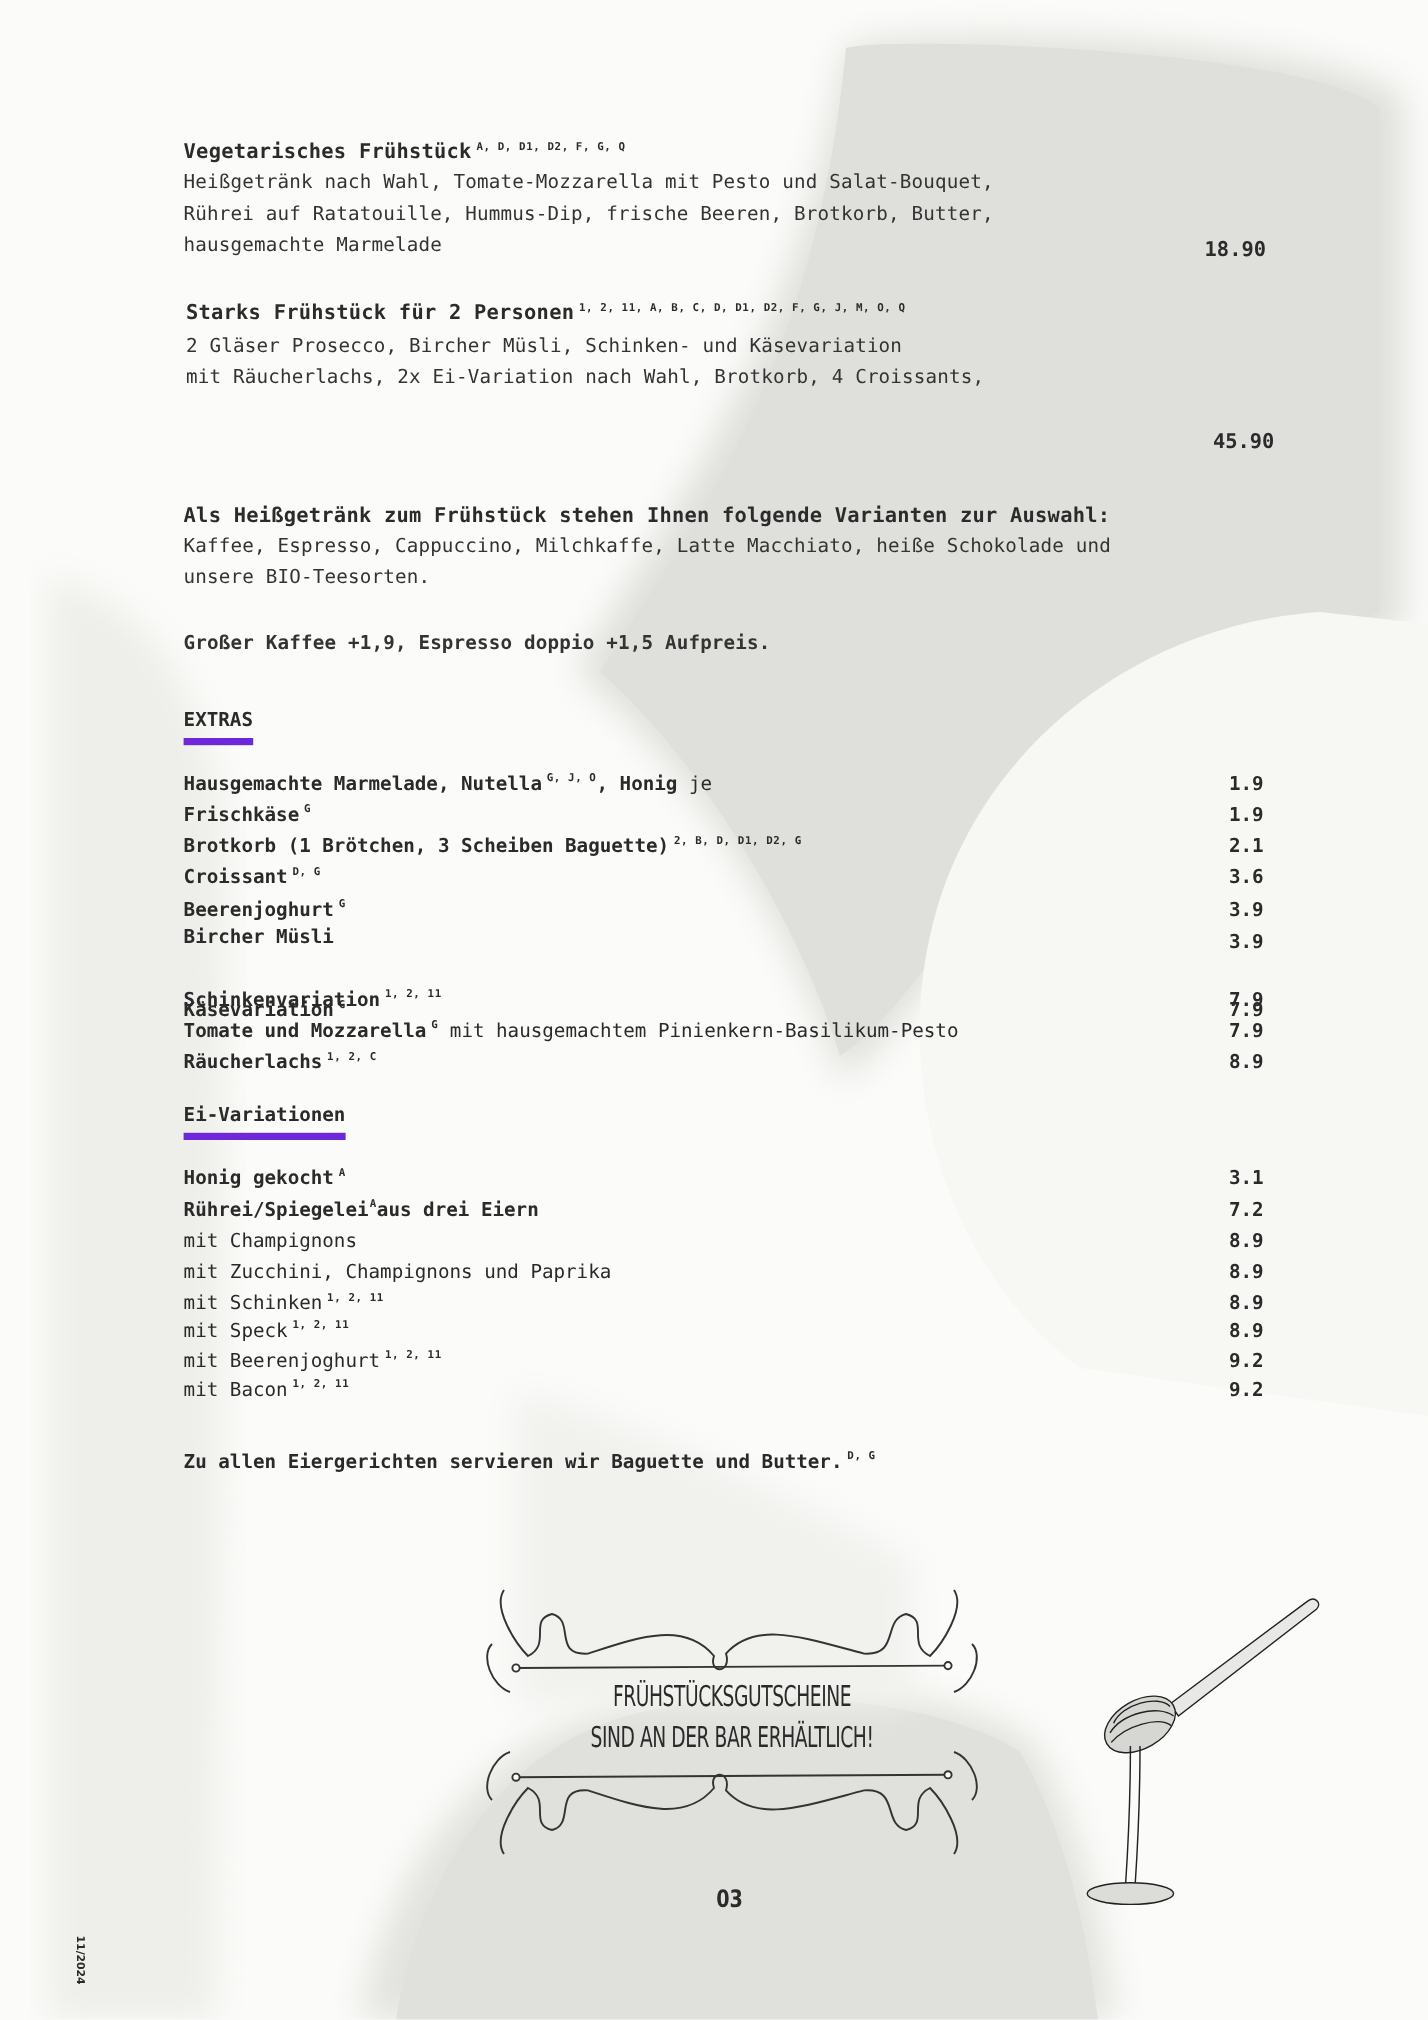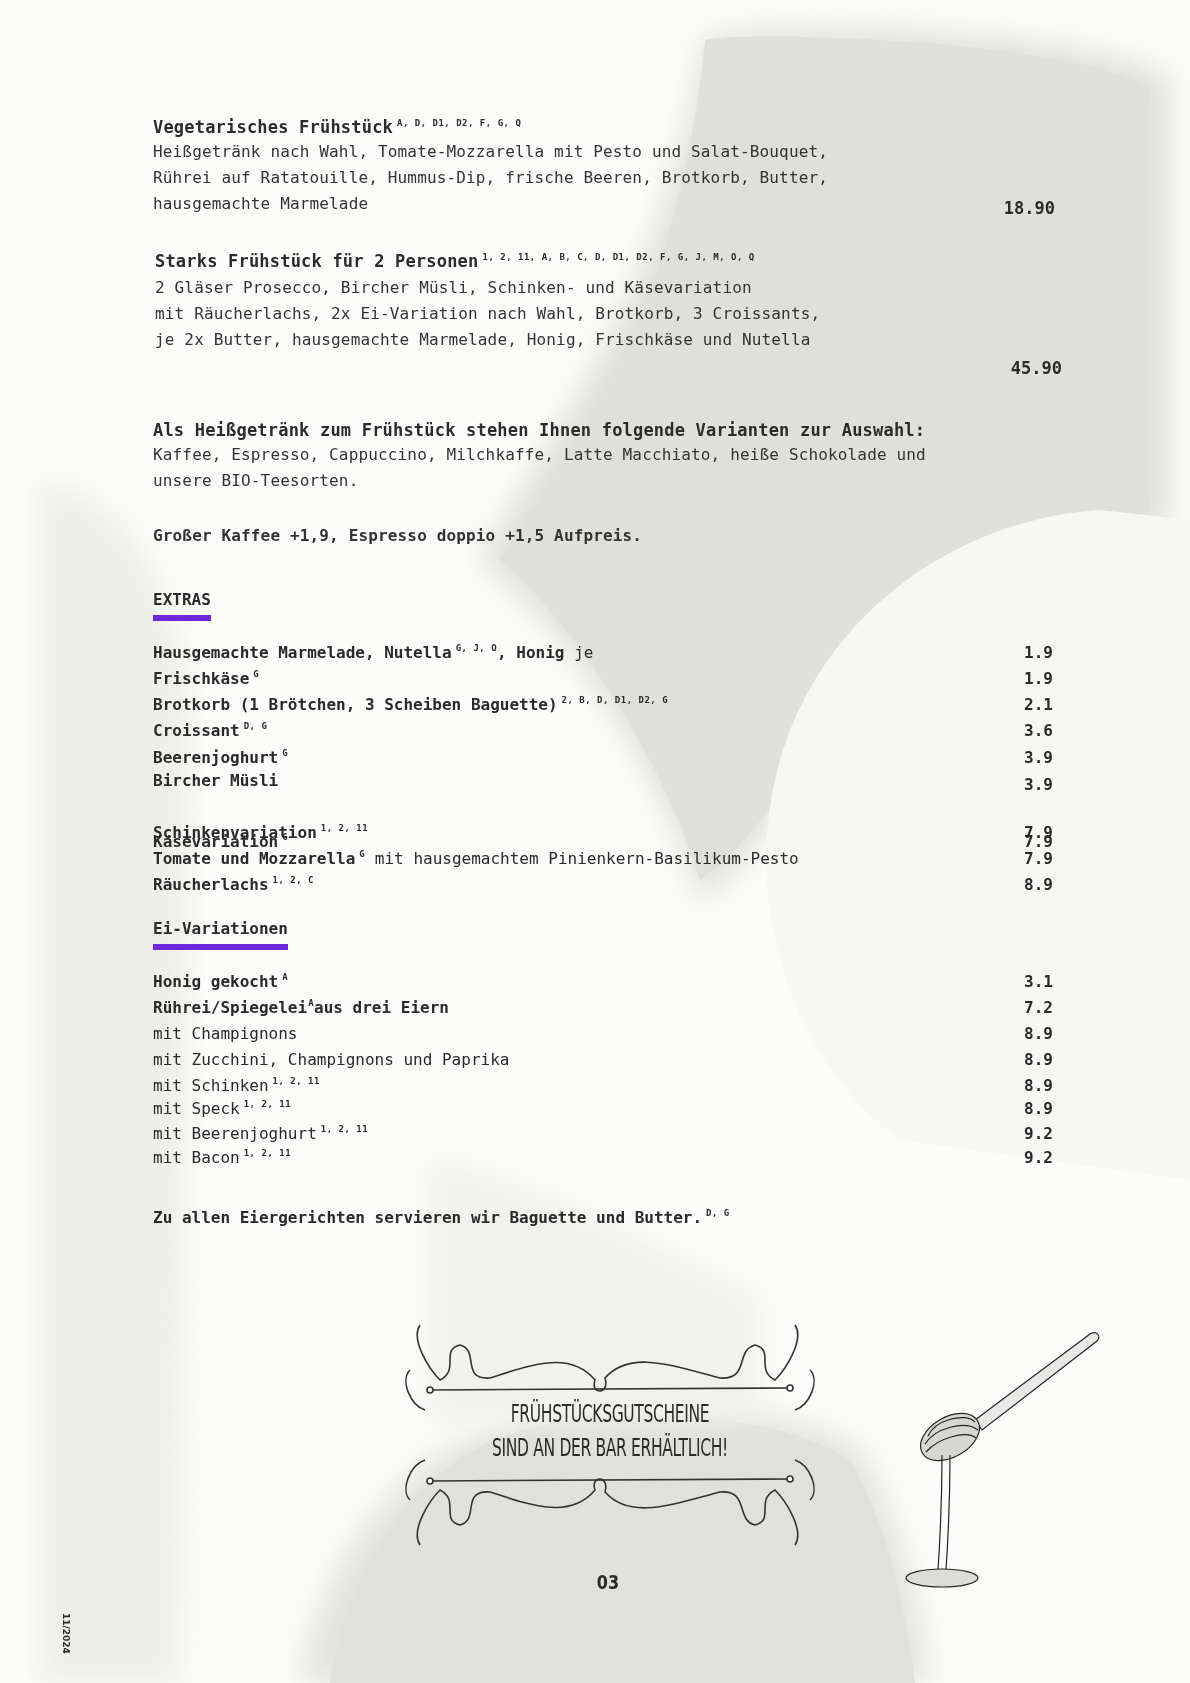--- a/index.html
+++ b/index.html
@@ -59,22 +59,21 @@
       <div>Rührei auf Ratatouille, Hummus-Dip, frische Beeren, Brotkorb, Butter,</div>
       <div>hausgemachte Marmelade</div>
     </div>
   </div>
   <div class="abs price" style="left:975px; top:198px;">18.90</div>
 
   <div class="abs" style="left:155px; top:251px;">
     <div class="title"><span>Starks Frühstück für 2 Personen</span><span class="sup">1, 2, 11, A, B, C, D, D1, D2, F, G, J, M, O, Q</span></div>
     <div class="desc" style="margin-top:4px;">
       <div>2 Gläser Prosecco, Bircher Müsli, Schinken- und Käsevariation</div>
-      <div>mit Räucherlachs, 2x Ei-Variation nach Wahl, Brotkorb, 3 Croissants,</div>
-      <div>je 2x Butter, hausgemachte Marmelade, Honig, Frischkäse und Nutella</div>
+      <div>mit Räucherlachs, 2x Ei-Variation nach Wahl, Brotkorb, 4 Croissants,</div>
     </div>
   </div>
   <div class="abs price" style="left:982px; top:358px;">45.90</div>
 
   <div class="abs" style="left:153px; top:420px;">
     <div class="title">Als Heißgetränk zum Frühstück stehen Ihnen folgende Varianten zur Auswahl:</div>
     <div class="desc" style="margin-top:2px;">
       <div>Kaffee, Espresso, Cappuccino, Milchkaffe, Latte Macchiato, heiße Schokolade und</div>
       <div>unsere BIO-Teesorten.</div>
     </div>

